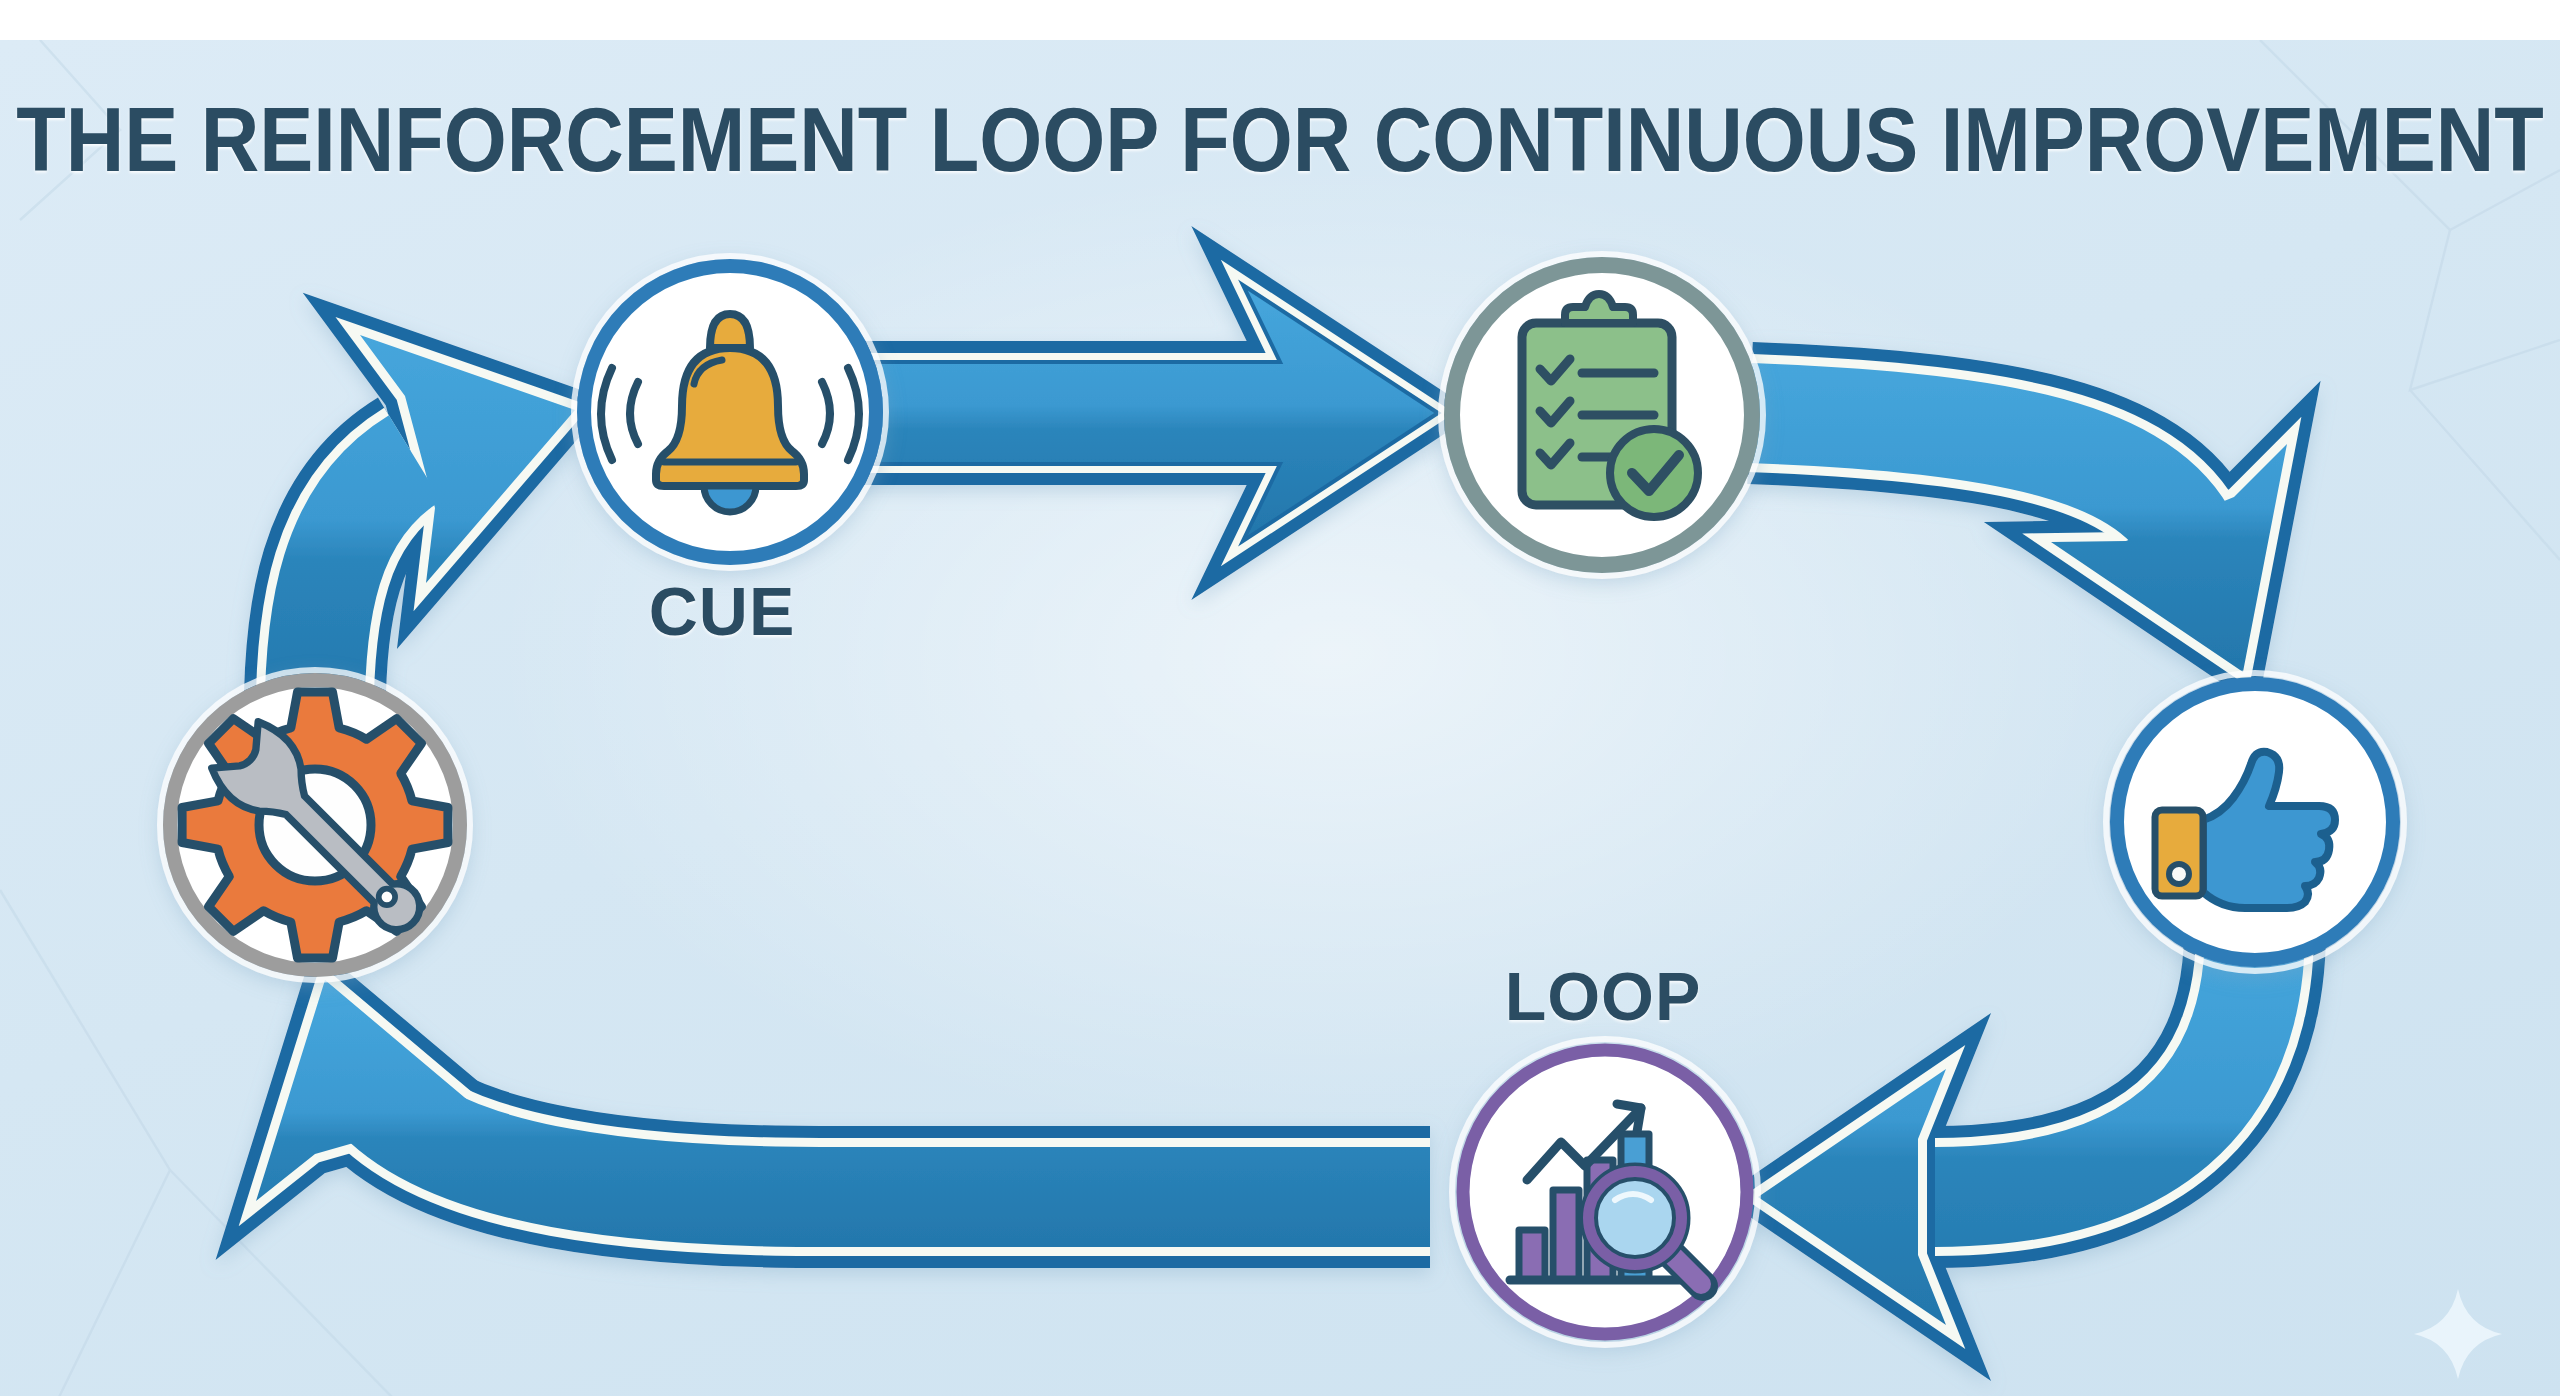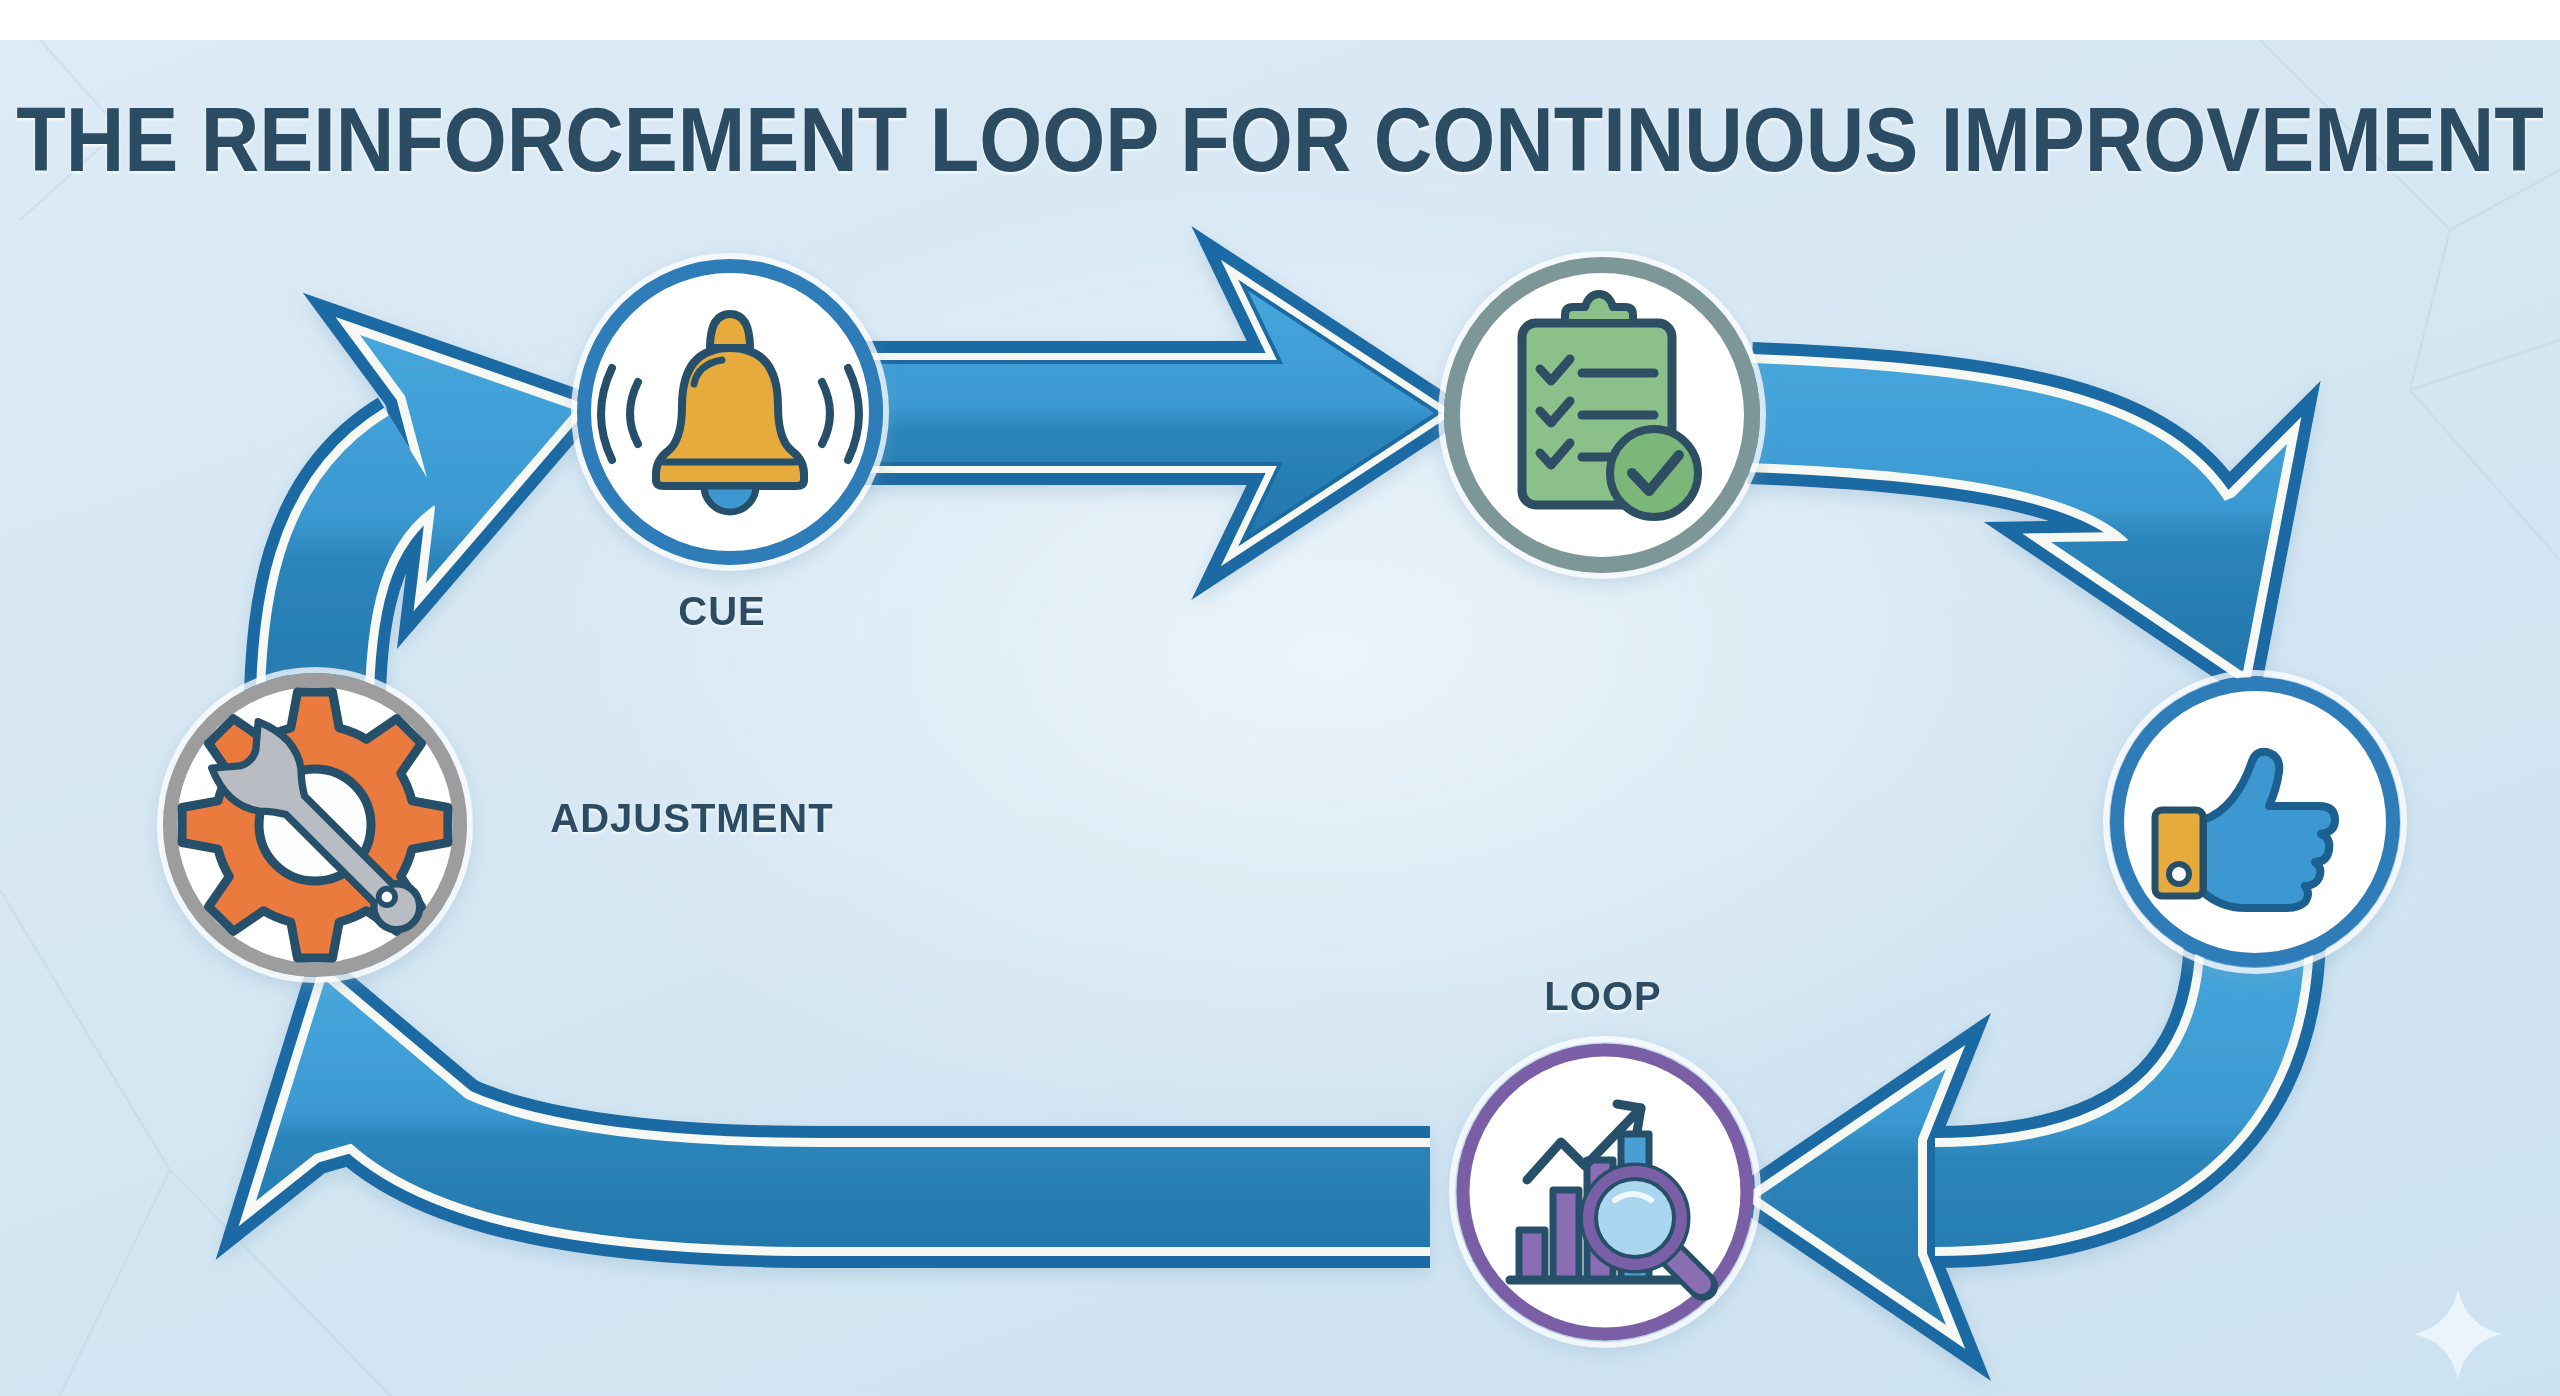--- a/index.html
+++ b/index.html
@@ -8,21 +8,21 @@
     background:
       radial-gradient(ellipse 1200px 700px at 52% 44%, rgba(255,255,255,0.55), rgba(255,255,255,0) 70%),
       linear-gradient(160deg,#dcebf6 0%,#d5e7f3 45%,#cde2f0 100%);
     margin-top: 40px;
   }
   .diagram-svg{position:absolute;left:0;top:0;width:2560px;height:1396px;}
   .page-title{position:absolute;left:50%;top:100px;transform:translate(-50%,-50%) scaleX(0.9);
     white-space:nowrap;font-size:90px;font-weight:bold;color:#2b4c62;letter-spacing:0px;
     text-shadow:0 2px 3px rgba(255,255,255,0.85);}
   .node-label{position:absolute;transform:translate(-50%,-50%);white-space:nowrap;
-    font-size:40px;font-weight:bold;color:#2b4c62;letter-spacing:1px;
+    font-size:68px;font-weight:bold;color:#2b4c62;letter-spacing:1px;
     text-shadow:0 2px 3px rgba(255,255,255,0.85);}
   .label-cue{left:722px;top:571px;}
   .label-behavior{left:1605px;top:571px;}
   .label-reinforcement{left:1810px;top:778px;}
   .label-data{left:1603px;top:956px;}
   .label-adjustment{left:692px;top:778px;}
 </style>
 </head>
 <body>
 
@@ -203,15 +203,14 @@
     </g>
   </g>
 
   <path d="M 2458,1249 Q 2466,1286 2502,1294 Q 2466,1302 2458,1339 Q 2450,1302 2414,1294 Q 2450,1286 2458,1249 Z" fill="#e9f4fb"></path>
 </svg>
 
 <div class="page-title">THE REINFORCEMENT LOOP FOR CONTINUOUS IMPROVEMENT</div>
 
 <div class="node-label label-cue">CUE</div>
 <div class="node-label label-data">LOOP</div>
-<div class="node-label label-adjustment">ADJUSTMENT</div>
 
 </div>
 
 </body></html>

